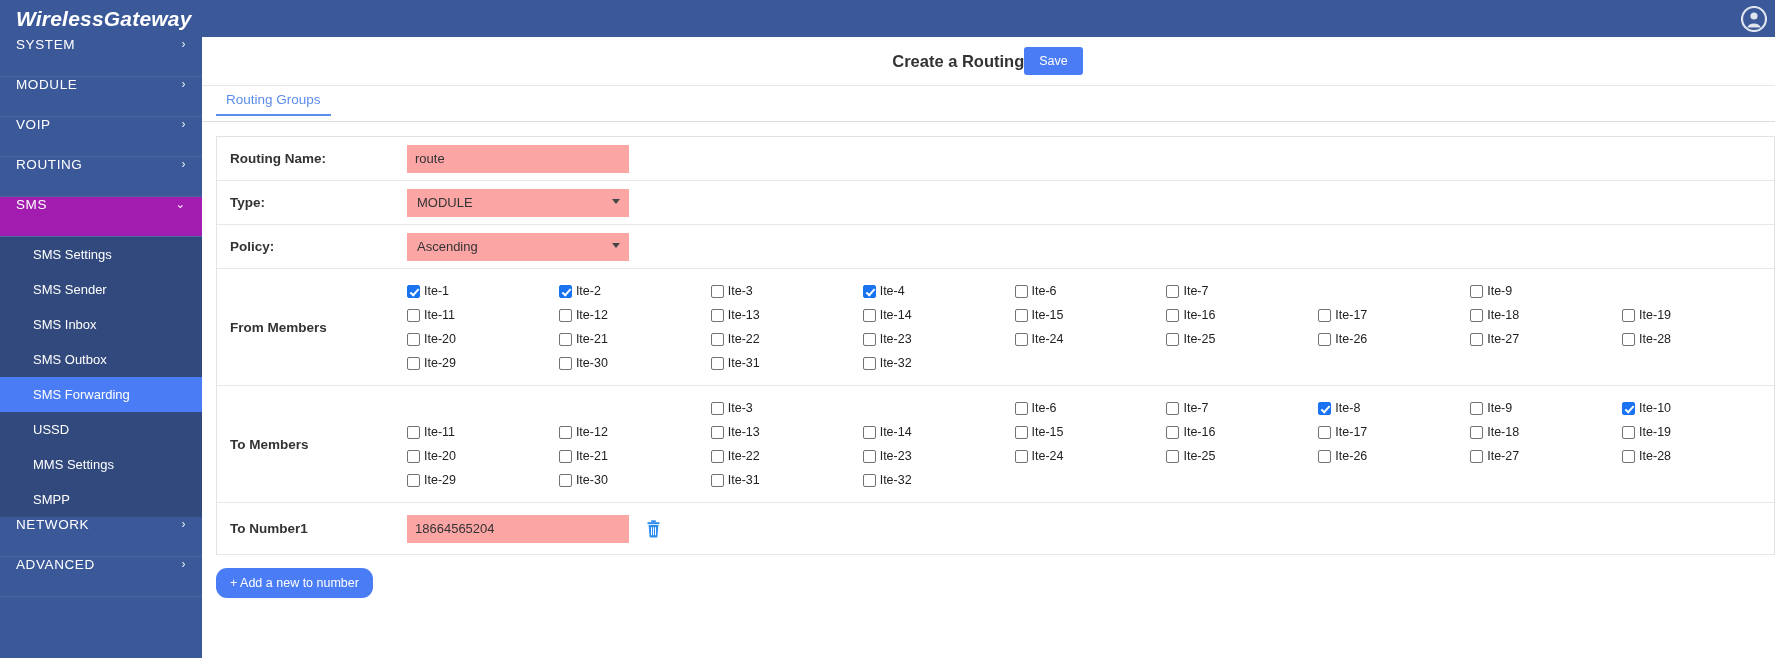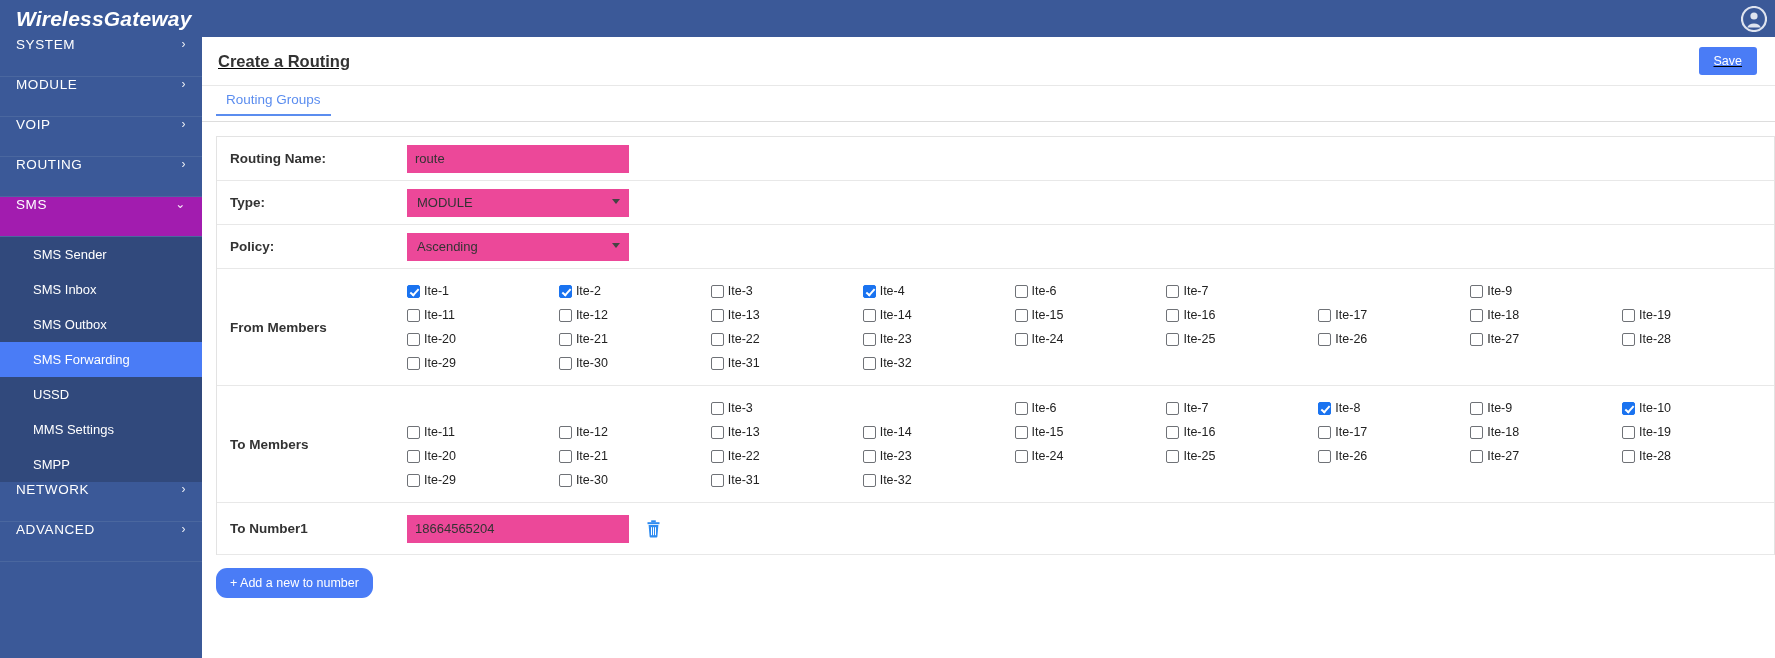--- a/index.html
+++ b/index.html
@@ -44,22 +44,22 @@
     background: #31497c;
   }
   .nav-sub.active { background: #4a7cf6; }
 
   
   .content {
     position: absolute; top: 37px; left: 202px;
     width: 1573px; height: 621px; background: #ffffff;
   }
   .page-head {
-    height: 49px; display: flex; align-items: center; justify-content: space-between;
-    padding: 0 18px 0 16px; border-bottom: 1px solid #e8e8e8; text-decoration: underline;
+    height: 49px; display: flex; align-items: center; justify-content: center;
+    padding: 0 18px 0 16px; border-bottom: 1px solid #e8e8e8;
   }
   .page-title { font-size: 16.5px; font-weight: bold; color: #333333; }
   .save-btn {
     background: #4a7cf6; color: #ffffff; font-size: 12.5px;
     border: none; border-radius: 3px; padding: 7px 15px; cursor: pointer;
     font-family: "Liberation Sans", sans-serif;
   }
 
   .tabs {
     height: 36px; padding-left: 14px; display: flex; align-items: center;
@@ -79,21 +79,21 @@
     display: flex; border-bottom: 1px solid #e8e8e8; min-height: 44px;
     align-items: center;
   }
   .row-label {
     width: 190px; flex: 0 0 190px; padding-left: 13px;
     font-size: 13.5px; font-weight: bold; color: #333333;
   }
   .row-field { flex: 1; display: flex; align-items: center; }
 
   .txt-input, .sel-input {
-    width: 222px; height: 28px; background: #ec4899;
+    width: 222px; height: 28px; background: #fca5a5;
     border: none; outline: none; padding: 0 8px;
     font-size: 13px; color: #333333;
     font-family: "Liberation Sans", sans-serif;
   }
   .sel-input { appearance: none; -webkit-appearance: none; padding-left: 10px; cursor: pointer; position: relative; }
   .sel-wrap { position: relative; width: 222px; height: 28px; }
   .sel-wrap .caret {
     position: absolute; right: 9px; top: 10px; width: 0; height: 0;
     border-left: 4px solid transparent; border-right: 4px solid transparent;
     border-top: 5px solid #444444; pointer-events: none;
@@ -164,20 +164,23 @@
         <span>VOIP</span>
         <span class="chev">›</span>
       </div>
       <div class="nav-top">
         <span>ROUTING</span>
         <span class="chev">›</span>
       </div>
       <div class="nav-top open">
         <span>SMS</span>
         <span class="chev">⌄</span>
+      </div>
+      <div class="nav-sub">
+        <span>SMS Settings</span>
       </div>
       <div class="nav-sub">
         <span>SMS Sender</span>
       </div>
       <div class="nav-sub">
         <span>SMS Inbox</span>
       </div>
       <div class="nav-sub">
         <span>SMS Outbox</span>
       </div>

